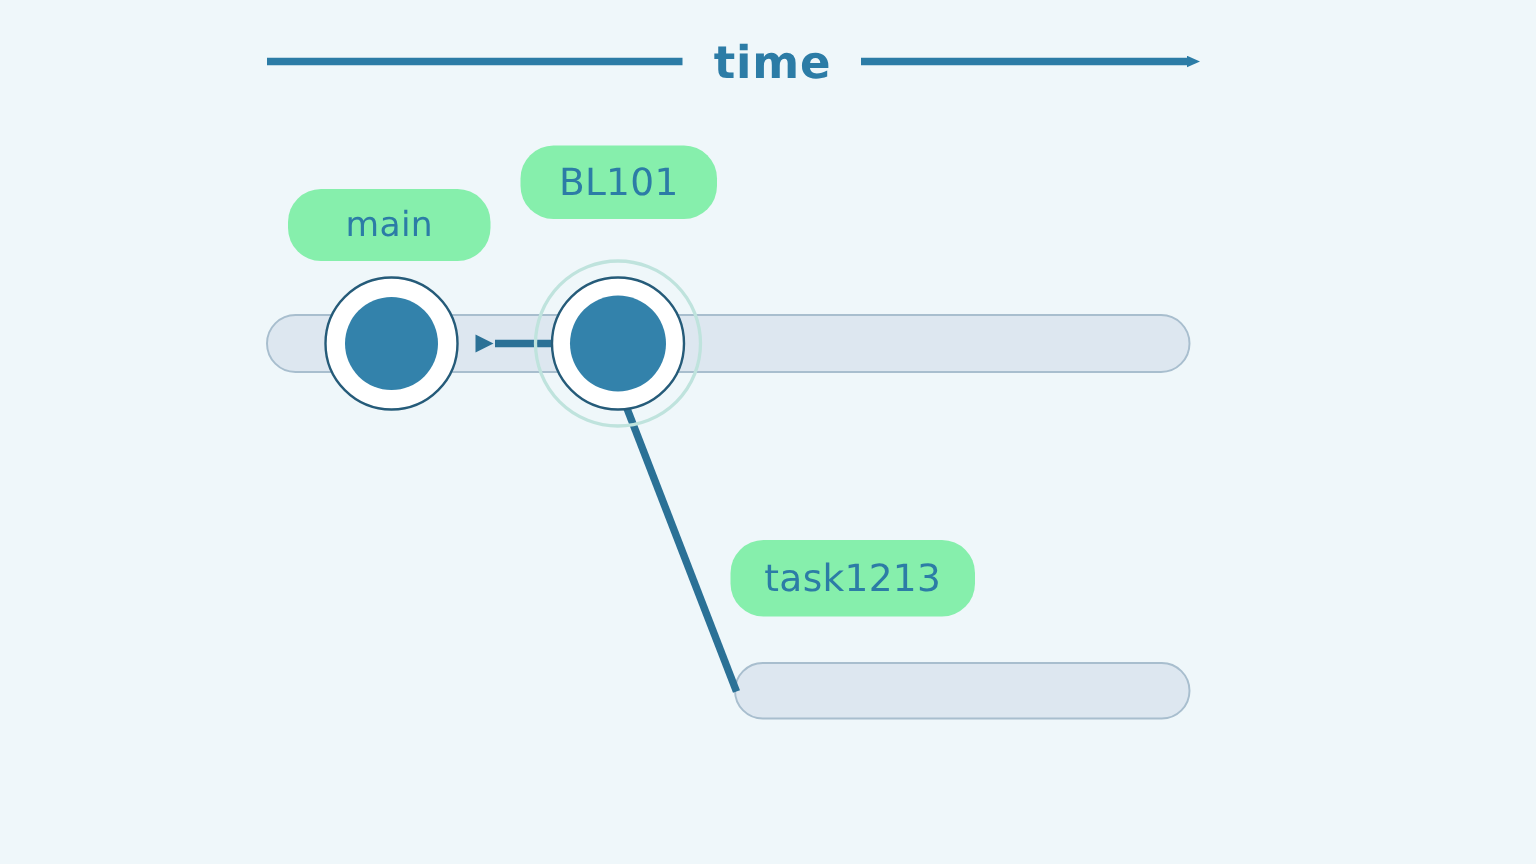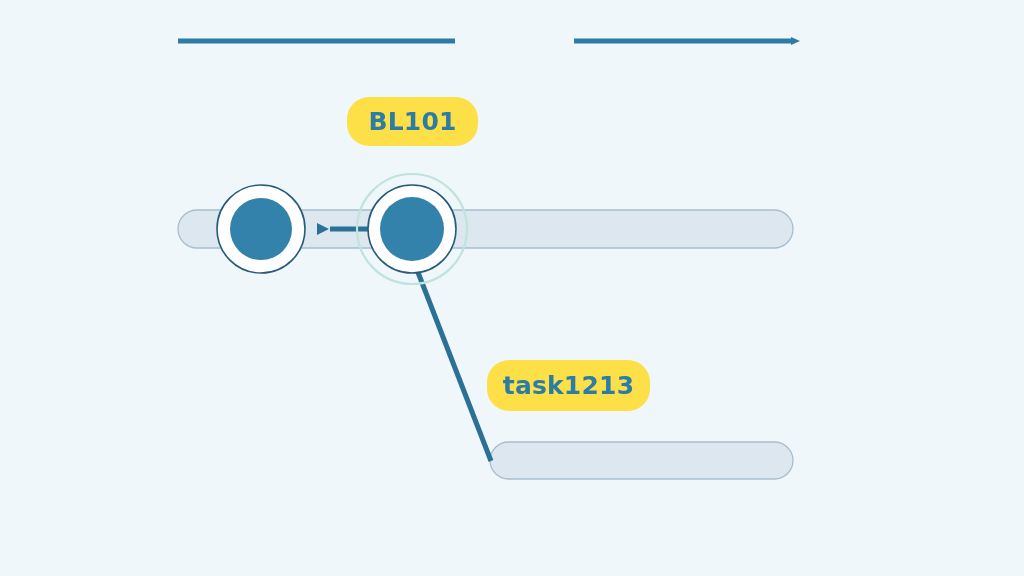--- a/index.html
+++ b/index.html
@@ -23,24 +23,24 @@
   svg.canvas {
     position: absolute;
     top: 0;
     left: 0;
     width: 1024px;
     height: 576px;
     display: block;
   }
   .pill-label {
     position: absolute;
-    background: #fde047;
+    background: #86efac;
     border-radius: 22px;
     color: #2c7ca6;
-    font-weight: bold;
+    font-weight: normal;
     font-family: "DejaVu Sans", "Liberation Sans", sans-serif;
     display: flex;
     align-items: center;
     justify-content: center;
     letter-spacing: 0.2px;
     white-space: nowrap;
     box-sizing: border-box;
   }
   #label-main {
     left: 192px;
@@ -118,19 +118,21 @@
       <circle cx="261" cy="229" r="44" fill="#ffffff" stroke="#255b79" stroke-width="1.6"></circle>
       <circle cx="261" cy="229" r="31" fill="#3382ab"></circle>
     </g>
 
     <g>
       <circle cx="412" cy="229" r="44" fill="#ffffff" stroke="#255b79" stroke-width="1.6"></circle>
       <circle cx="412" cy="229" r="32" fill="#3382ab"></circle>
     </g>
   </svg>
 
+  <div class="time-label">time</div>
 
+  <div class="pill-label" id="label-main">main</div>
 
   <div class="pill-label" id="label-bl101">BL101</div>
 
   <div class="pill-label" id="label-task1213">task1213</div>
 
 </div>
 
 </body></html>

